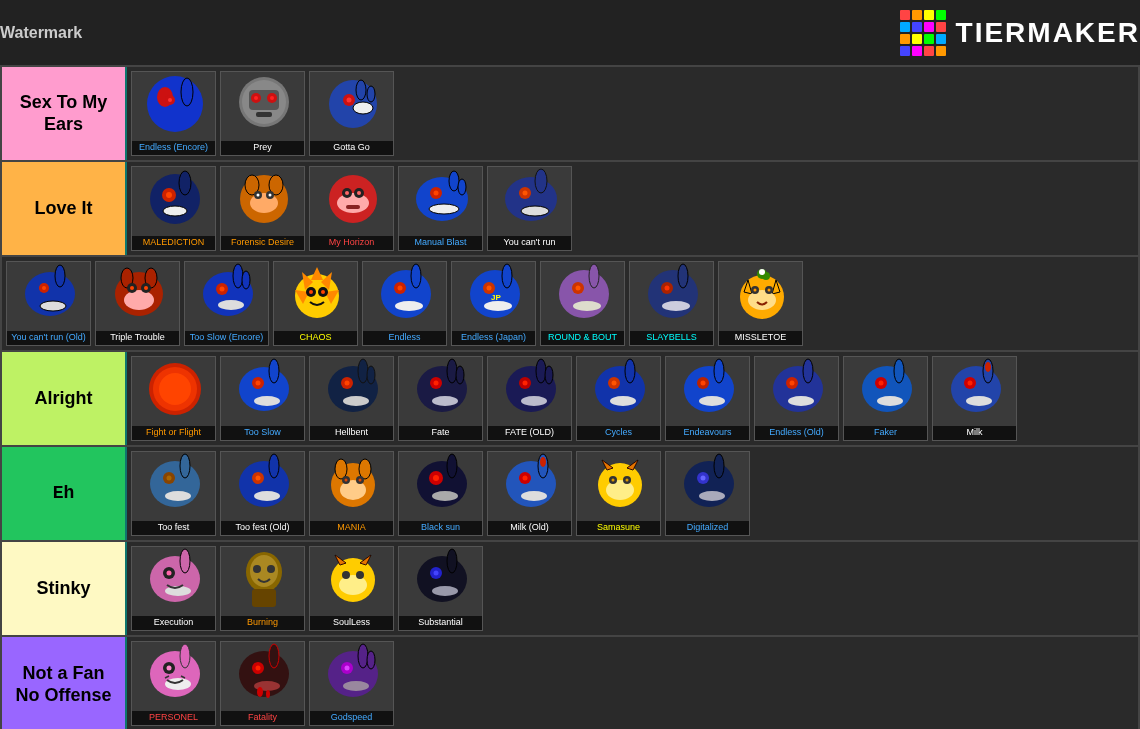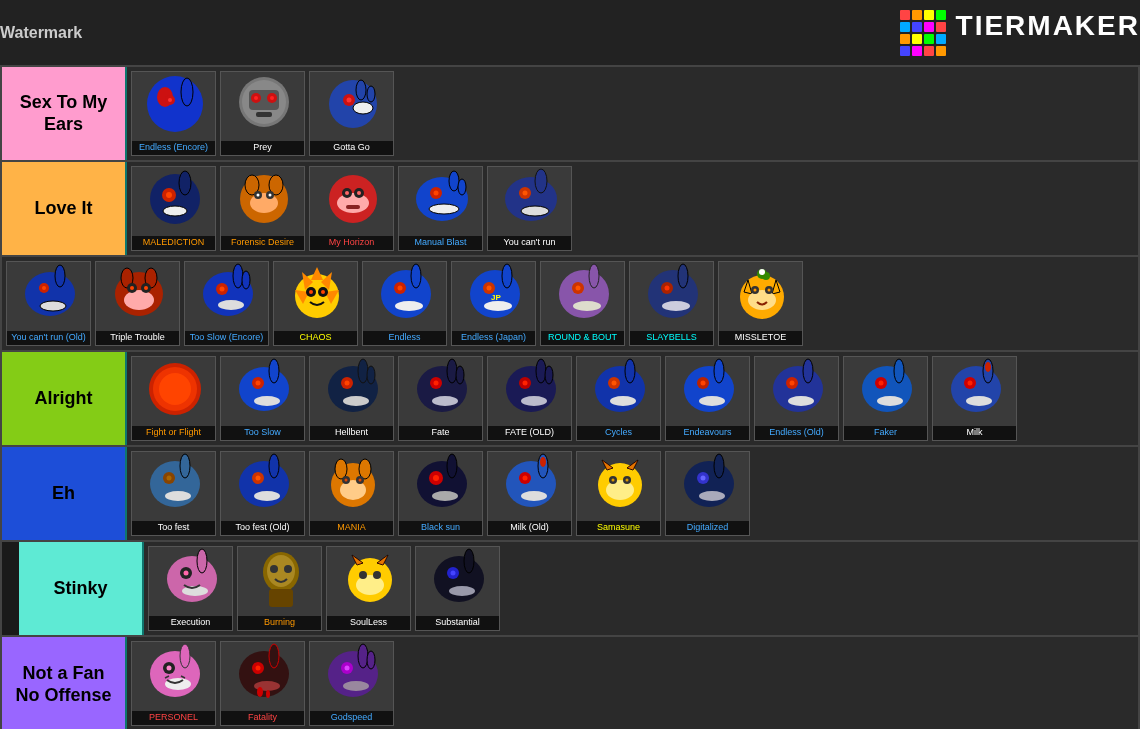--- a/index.html
+++ b/index.html
@@ -20,21 +20,21 @@
       justify-content: space-between;
       padding: 0 0;
     }
     .watermark-label {
       color: #ccc;
       font-size: 16px;
       font-weight: bold;
     }
     .tiermaker-logo {
       display: flex;
-      align-items: flex-start;
+      align-items: center;
       gap: 10px;
     }
     .logo-grid {
       display: grid;
       grid-template-columns: repeat(4, 10px);
       grid-template-rows: repeat(4, 10px);
       gap: 2px;
     }
     .logo-cell {
       width: 10px;
@@ -121,23 +121,23 @@
     .item-label.orange { color: #f90; }
     .item-label.red { color: #f44; }
     .item-label.cyan { color: #0ff; }
     .item-label.yellow { color: #ff0; }
     
     svg { overflow: visible; }
     
     .row-sex { background: #ff9cce; }
     .row-love { background: #ffb347; }
     .row-swag { background: #ffff66; }
-    .row-alright { background: #84cc16; }
-    .row-eh { background: #1d4ed8; }
-    .row-stinky { background: #5eead4; margin-left: 17px; }
+    .row-alright { background: #bef264; }
+    .row-eh { background: #22c55e; font-family: Liberation Mono, monospace; }
+    .row-stinky { background: #fef9c3; }
     .row-notfan { background: #9966ff; }
   </style>
 </head>
 <body>
 
 <div class="tiermaker-wrapper">
 
   <div class="header">
     <span class="watermark-label">Watermark</span>
     <div class="tiermaker-logo">

